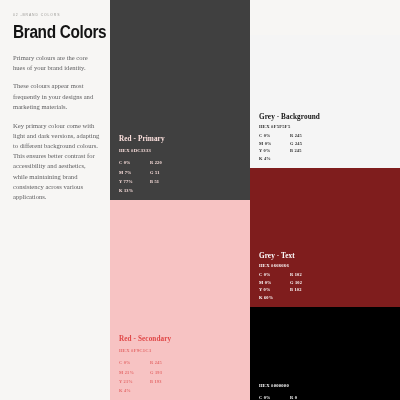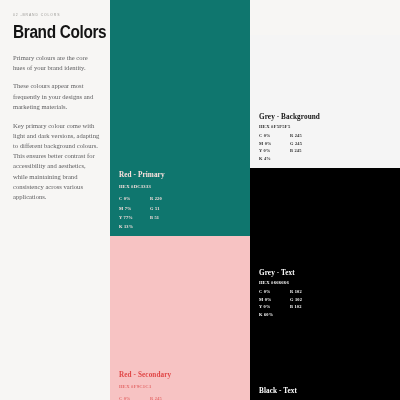--- a/index.html
+++ b/index.html
@@ -69,22 +69,22 @@
     top: 0;
     width: 140px;
     height: 400px;
   }
   .swatch {
     position: relative;
     box-sizing: border-box;
     overflow: hidden;
   }
   .swatch-red-primary {
-    height: 236px;
-    background: #0f766e;
+    height: 200px;
+    background: #404040;
     padding-left: 12px;
   }
   .swatch-red-secondary {
     height: 200px;
     background: #f7c3c3;
   }
 
   
   .right-col {
     position: absolute;
@@ -92,22 +92,22 @@
     top: 0;
     width: 150px;
     height: 400px;
     margin-top: 35px;
   }
   .swatch-grey-bg {
     height: 133px;
     background: #f5f5f5;
   }
   .swatch-grey-text {
-    height: 156px;
-    background: #000000;
+    height: 139px;
+    background: #7f1d1d;
   }
   .swatch-black-text {
     height: 128px;
     background: #000000;
   }
 
   
   .info {
     position: absolute;
     left: 9px;
@@ -245,21 +245,20 @@
           <span class="val">Y 0%</span>
           <span class="val">B 102</span>
           <span class="val">K 60%</span>
           <span class="val"></span>
         </div>
       </div>
     </div>
 
     <div class="swatch swatch-black-text">
       <div class="info on-black">
-        <p class="info-name">Black - Text</p>
         <p class="info-hex">HEX #000000</p>
         <div class="info-grid">
           <span class="val">C 0%</span>
           <span class="val">R 0</span>
           <span class="val">M 0%</span>
           <span class="val">G 0</span>
           <span class="val">Y 0%</span>
           <span class="val">B 0</span>
           <span class="val">K 100%</span>
           <span class="val"></span>

